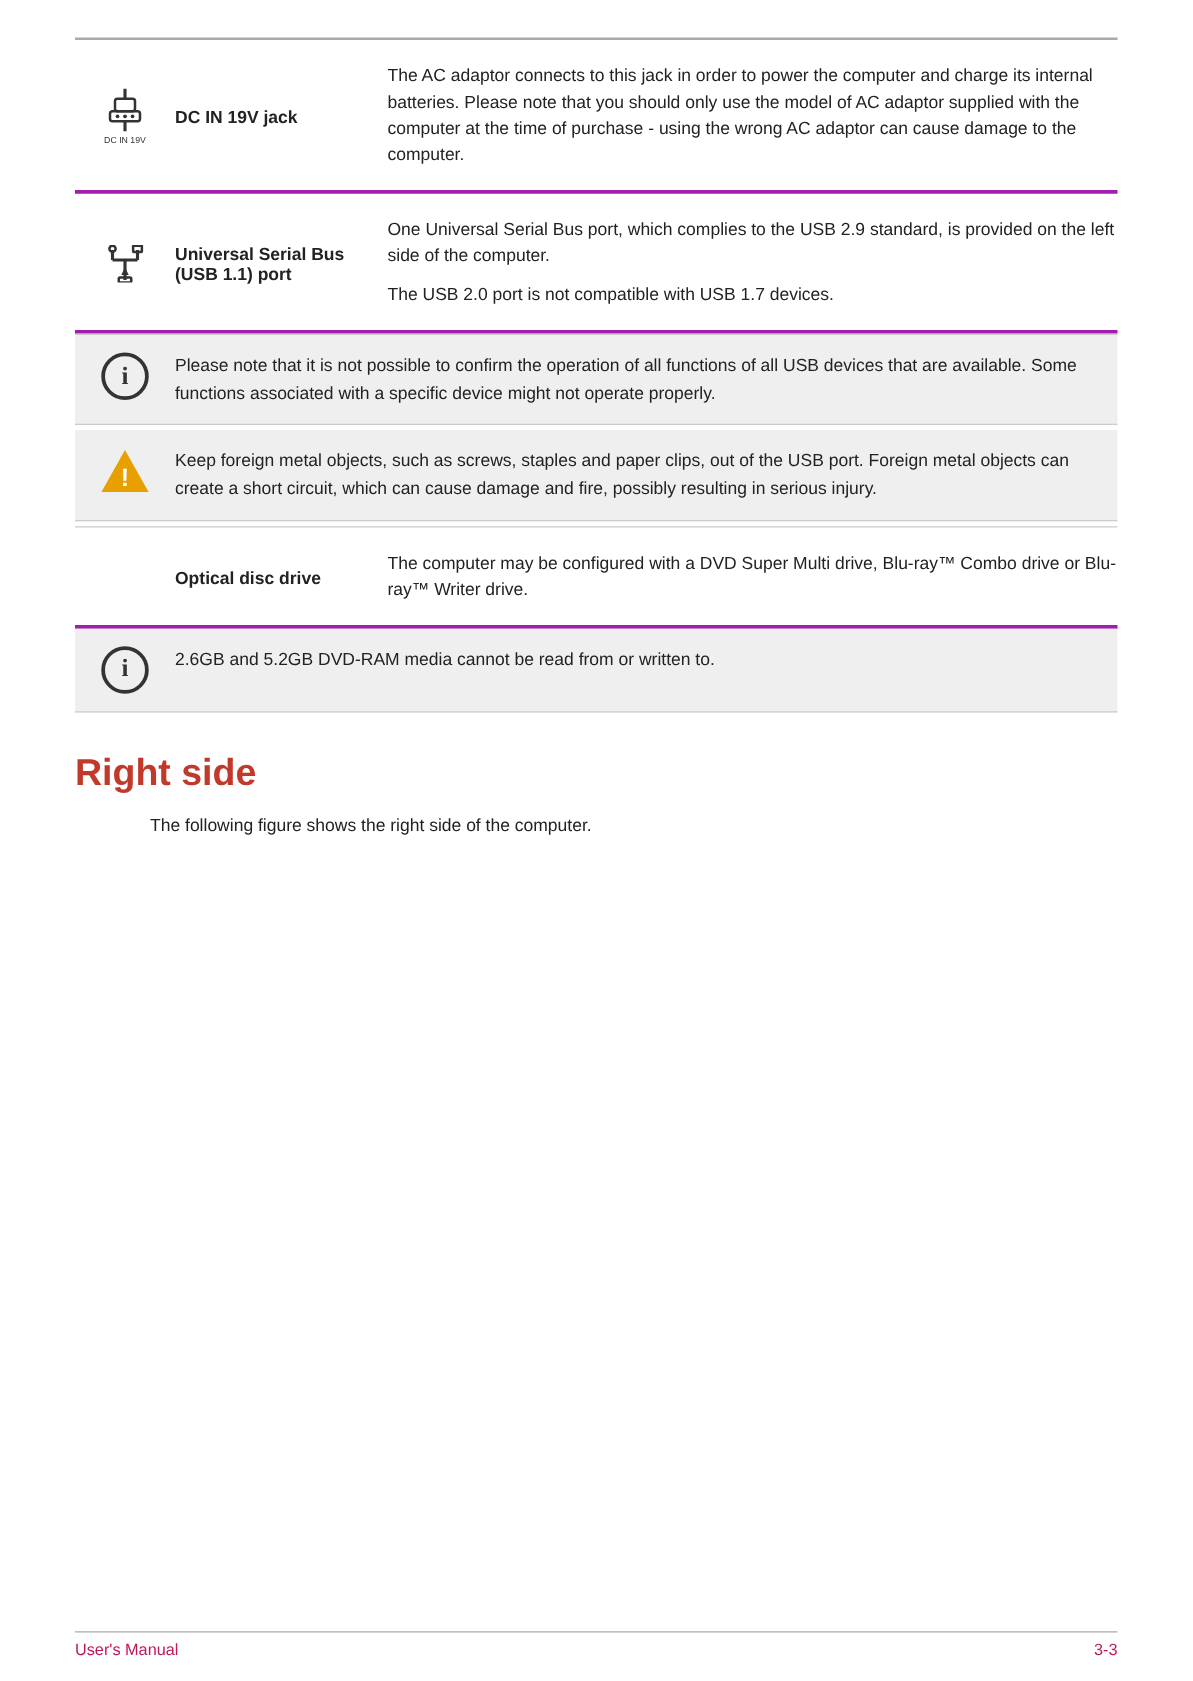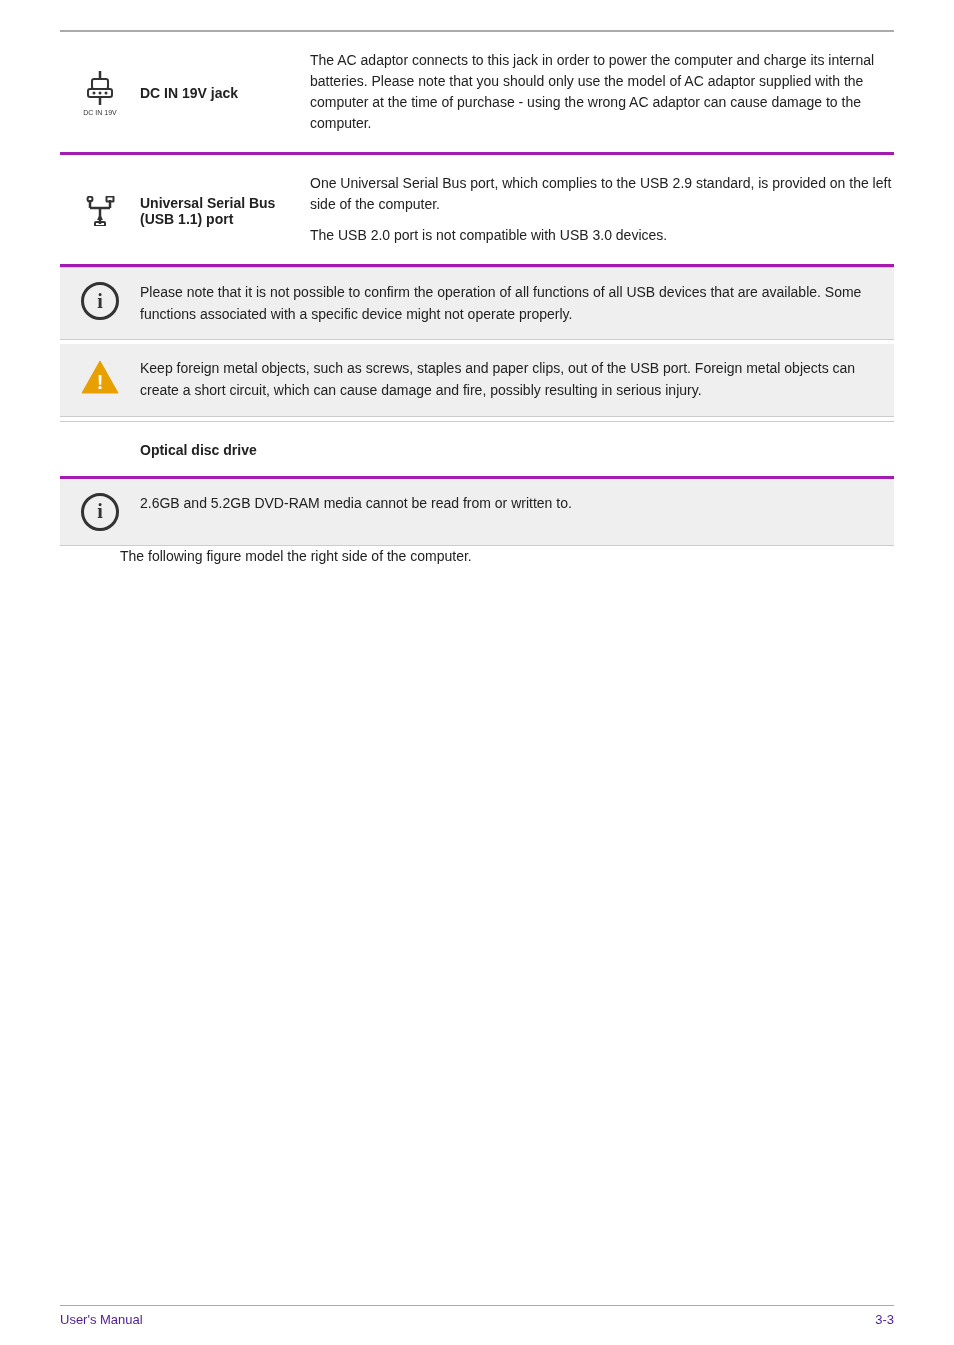--- a/index.html
+++ b/index.html
@@ -123,21 +123,21 @@
     }
     
     .footer {
       position: absolute;
       bottom: 18px;
       left: 60px;
       right: 60px;
       display: flex;
       justify-content: space-between;
       font-size: 13px;
-      color: #4c1d95;
+      color: #be185d;
       border-top: 1px solid #aaa;
       padding-top: 6px;
     }
     
     .dc-jack-icon {
       display: flex;
       flex-direction: column;
       align-items: center;
     }
   </style>
@@ -191,21 +191,21 @@
         <rect x="24.5" y="0.5" width="7" height="5" rx="0.5" fill="none" stroke="#333" stroke-width="2"></rect>
 
         <rect x="13" y="26" width="10" height="4" rx="1" fill="none" stroke="#333" stroke-width="2"></rect>
 
         <polygon points="18,18 15,24 21,24" fill="#333"></polygon>
       </svg>
     </div>
     <div class="label-col">Universal Serial Bus (USB 1.1) port</div>
     <div class="desc-col">
       <p>One Universal Serial Bus port, which complies to the USB 2.9 standard, is provided on the left side of the computer.</p>
-      <p>The USB 2.0 port is not compatible with USB 3.0 devices.</p>
+      <p>The USB 2.0 port is not compatible with USB 1.7 devices.</p>
     </div>
   </div>
 
   <div class="note-box" style="margin-top:0; border-top: 1px solid #ccc;">
     <div class="note-icon">
       <div class="info-circle">i</div>
     </div>
     <div class="note-text">Please note that it is not possible to confirm the operation of all functions of all USB devices that are available. Some functions associated with a specific device might not operate properly.</div>
   </div>
 
@@ -219,28 +219,32 @@
       </div>
     </div>
     <div class="note-text">Keep foreign metal objects, such as screws, staples and paper clips, out of the USB port. Foreign metal objects can create a short circuit, which can cause damage and fire, possibly resulting in serious injury.</div>
   </div>
 
   <div class="entry-row" style="border-top: 1px solid #ccc; margin-top:4px;">
     <div class="icon-col">
       
     </div>
     <div class="label-col">Optical disc drive</div>
+    <div class="desc-col">
+      <p>The computer may be configured with a DVD Super Multi drive, Blu-ray™ Combo drive or Blu-ray™ Writer drive.</p>
+    </div>
   </div>
 
   <div class="note-box" style="border-top: none; margin-top:0;">
     <div class="note-icon">
       <div class="info-circle">i</div>
     </div>
     <div class="note-text">2.6GB and 5.2GB DVD-RAM media cannot be read from or written to.</div>
   </div>
 
-  <div class="section-intro">The following figure model the right side of the computer.</div>
+  <div class="section-heading">Right side</div>
+  <div class="section-intro">The following figure shows the right side of the computer.</div>
 
   <div class="footer">
     <span>User's Manual</span>
     <span>3-3</span>
   </div>
 </div>
 
 </body></html>

